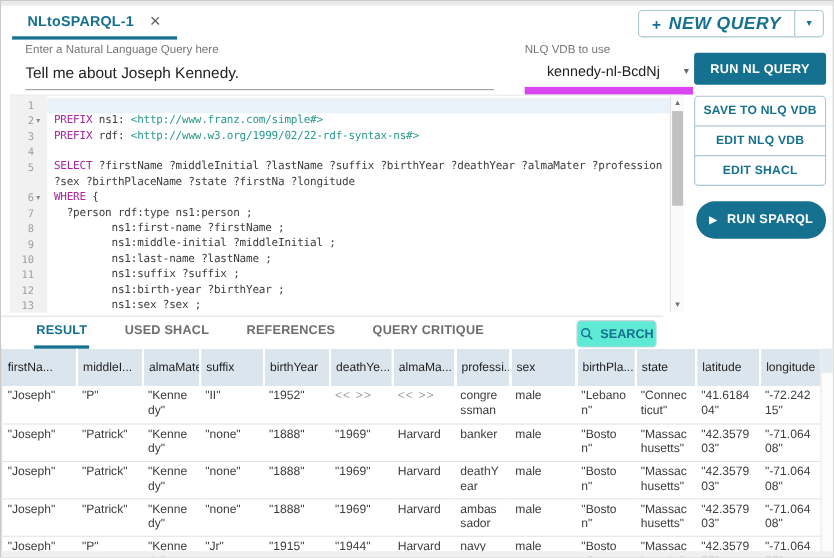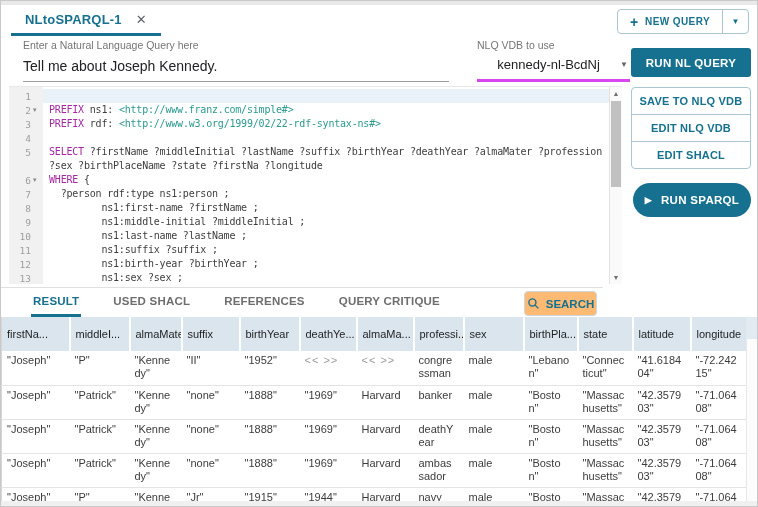--- a/index.html
+++ b/index.html
@@ -18,34 +18,34 @@
     border-bottom:3px solid var(--accent);
   }
   .tab-label { font-size:13px; font-weight:bold; color:var(--accent); letter-spacing:.2px; }
   .tab-close { font-size:13px; color:#5f6368; line-height:1; }
   .new-query {
     position:absolute; right:8px; top:8px; height:25px; display:flex;
     border:1px solid #a9c6d2; border-radius:4px; overflow:hidden; background:#fff;
   }
   .nq-main { display:flex; align-items:center; gap:7px; padding:0 12px; cursor:pointer; }
   .nq-plus { font-size:14px; font-weight:bold; color:var(--accent); }
-  .nq-label { font-size:10px; font-weight:bold; color:var(--accent); letter-spacing:.4px; }
+  .nq-label { font-size:16px; font-weight:bold; color:var(--accent); letter-spacing:.4px;font-style:italic; }
   .nq-caret { width:26px; display:flex; align-items:center; justify-content:center;
     border-left:1px solid #a9c6d2; color:var(--accent); font-size:10px; cursor:pointer; }
 
   
   .nl-group { position:absolute; left:22px; top:38px; width:426px; }
   .field-label { font-size:10.5px; color:#757575; }
   .nl-input {
     display:block; width:100%; border:none; outline:none; background:transparent;
     font-family:"Liberation Sans", sans-serif; font-size:14px; color:#202124;
     margin-top:7px; padding:0 0 7px 0; border-bottom:1px solid #9e9e9e;
   }
   .vdb-group { position:absolute; left:452px; top:38px; width:153px; cursor:pointer;margin-left:24px; }
-  .vdb-row { display:flex; align-items:center; margin-top:6px; padding-bottom:7px; border-bottom:3px solid #d946ef; }
+  .vdb-row { display:flex; align-items:center; margin-top:6px; padding-bottom:7px; border-bottom:7px solid #d946ef; }
   .vdb-value { flex:1; text-align:center; font-size:13px; color:#202124; }
   .vdb-caret { color:#666; font-size:10px; padding-right:2px; }
   .run-nl {
     position:absolute; left:630px; top:47px; width:120px; height:29px;
     background:var(--accent); color:#fff; border:none; border-radius:3px;
     font-family:"Liberation Sans", sans-serif; font-size:11.5px; font-weight:bold;
     letter-spacing:.3px; cursor:pointer;
   }
 
   
@@ -97,21 +97,21 @@
   .results-tabs {
     position:absolute; left:0; top:286px; width:602px; height:30px;
     border-top:1px solid #e0e0e0; display:flex; align-items:stretch; padding-left:30px;
   }
   .rtab { display:flex; align-items:center; margin-right:30px; font-size:11.5px;
     font-weight:bold; letter-spacing:.2px; color:#6e6e6e; cursor:pointer;
     border-bottom:3px solid transparent; padding:0 2px; }
   .rtab.active { color:var(--accent); border-bottom-color:var(--accent); }
   .search-btn {
     position:absolute; right:6px; top:3px; width:73px; height:25px;
-    border:1px solid #ccd6dc; border-radius:4px; background:#fdba74; cursor:pointer;
+    border:1px solid #ccd6dc; border-radius:4px; background:#5eead4; cursor:pointer;
     display:flex; align-items:center; justify-content:center; gap:6px;
     font-family:"Liberation Sans", sans-serif; font-size:11.5px; font-weight:bold; color:var(--accent);margin-left:20px;
   }
 
   
   .table-wrap { position:absolute; left:0; top:316px; width:745px; }
   table { width:745px; table-layout:fixed; border-collapse:collapse; border-left:1px solid #d6d6d6; }
   th { background:var(--header-bg); font-weight:normal; font-size:11px; color:#1f1f1f;
     text-align:left; padding:4px 2px 4px 5px; border-right:2px solid #ffffff;
     white-space:nowrap; overflow:hidden; height:21px; cursor:pointer; }

